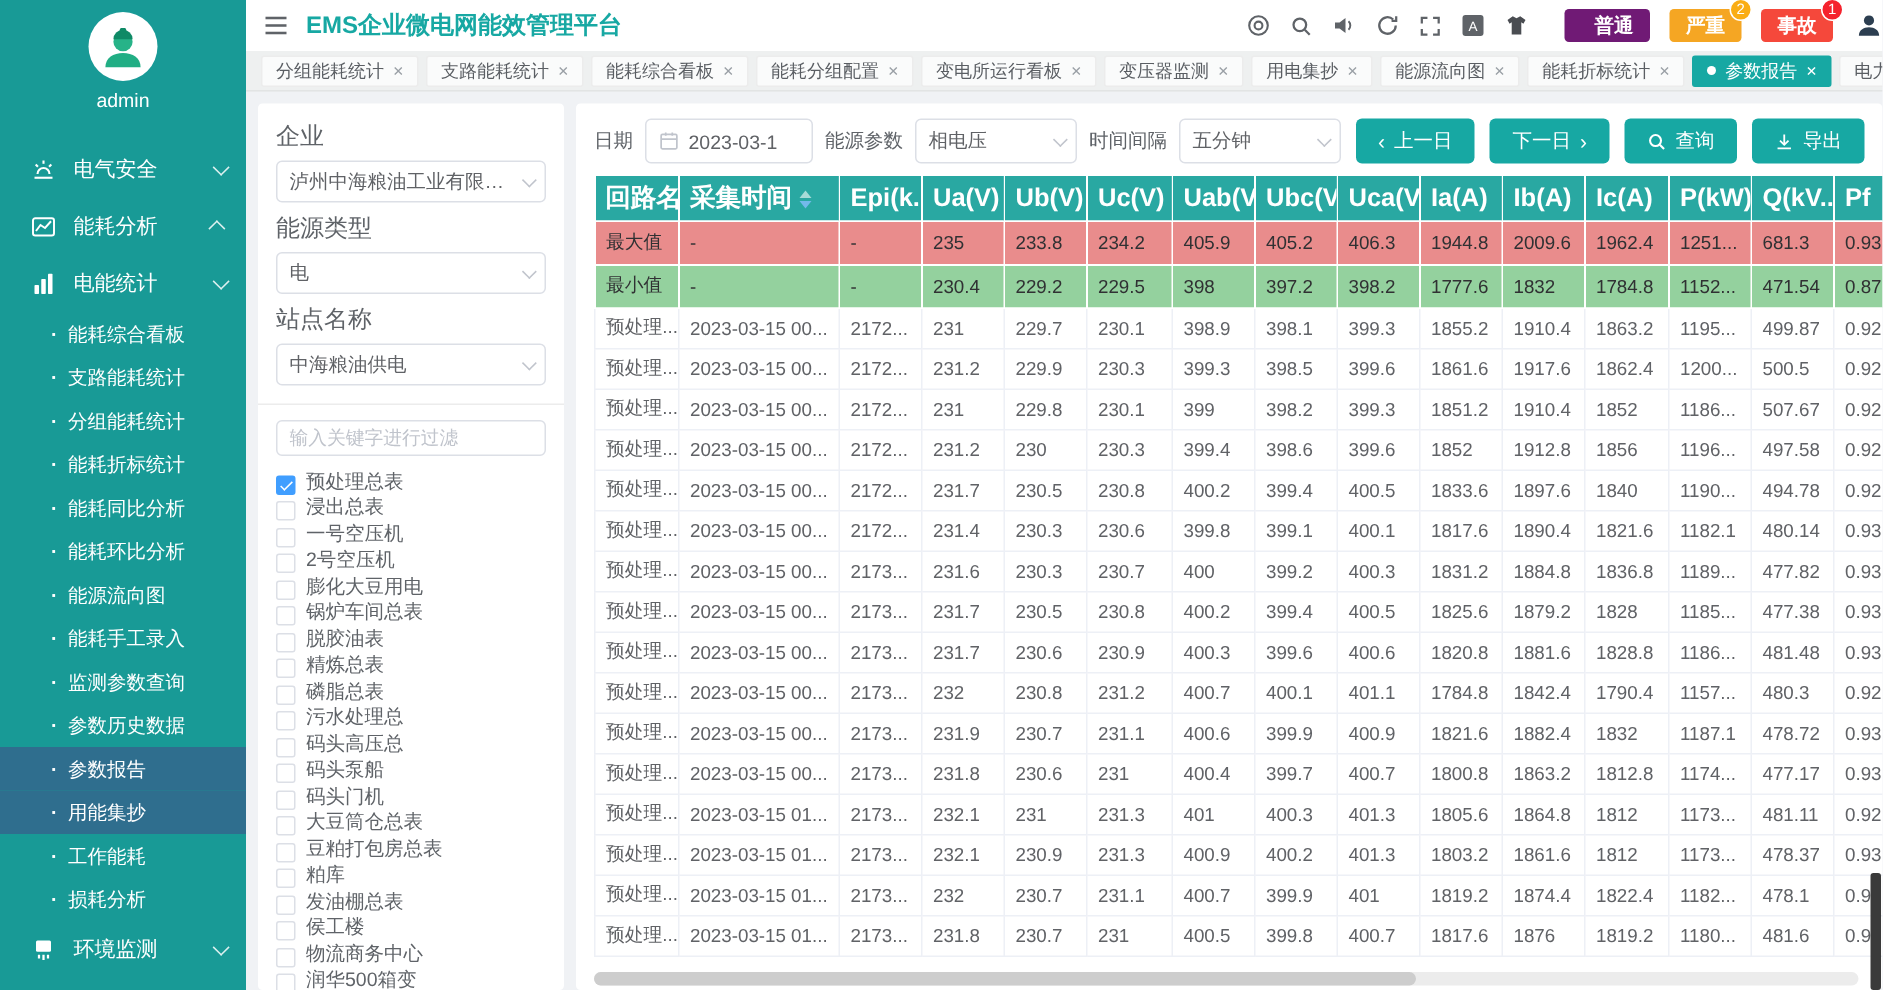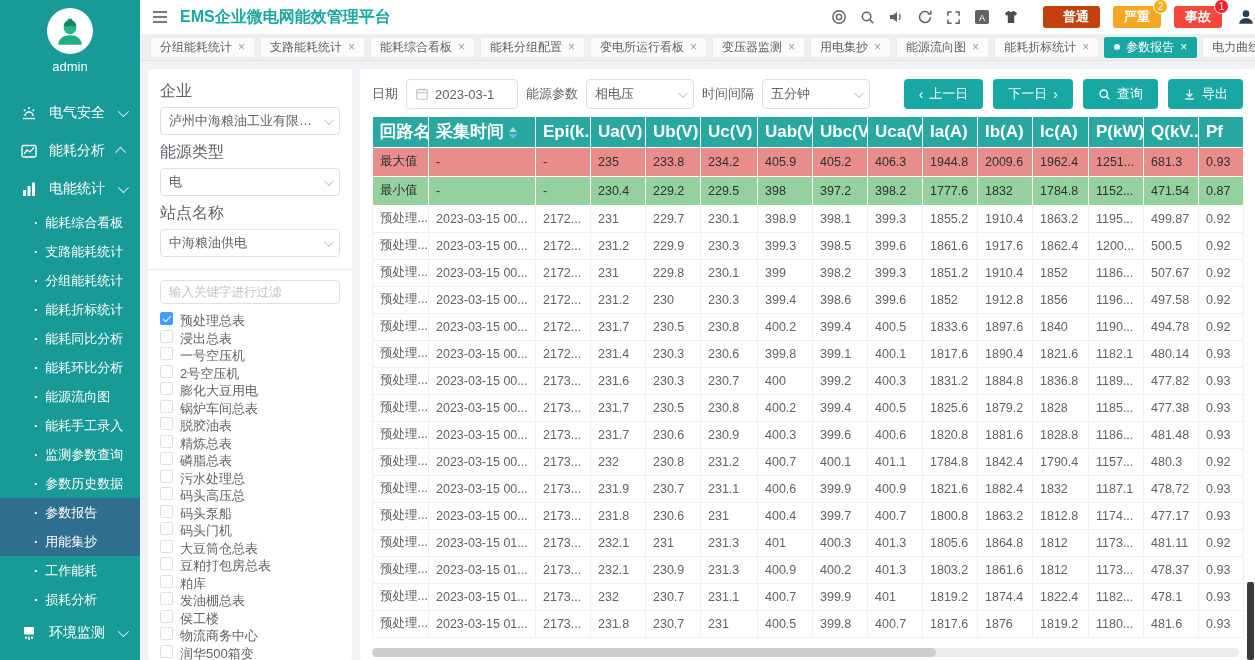--- a/index.html
+++ b/index.html
@@ -1,21 +1,21 @@
 <!DOCTYPE html>
 <html style="--accent: #17a8a3; --sidebar: #189a96; --active: #2f6e8e; --header-teal: #29a8a2; --max-row: #e98c8c; --min-row: #94d19e; --avg-row: #84858d; --checkbox: #409eff; --normal-badge: #2fc25b; --severe-badge: #f5a623; --accident-badge: #f5483b;"><head>
 <meta charset="utf-8">
 <style>
 *{margin:0;padding:0;box-sizing:border-box}
 html,body{width:1255px;height:660px;overflow:hidden;background:#f0f2f5;
   font-family:"Liberation Sans","DejaVu Sans",sans-serif}
 .app{display:flex;width:1255px;height:660px}
 
 
-.sidebar{width:140px;flex-shrink:0;background:var(--sidebar,#189a96);color:#fff;overflow:hidden}
+.sidebar{width:164px;flex-shrink:0;background:var(--sidebar,#189a96);color:#fff;overflow:hidden}
 .logo{padding-top:8px;text-align:center}
 .avatar{width:46px;height:46px;border-radius:50%;background:#fff;margin:0 auto;
   display:flex;align-items:center;justify-content:center}
 .admin{font-size:13px;margin-top:5px;color:#fff}
 .menu{margin-top:20px}
 .menu-item{height:38px;display:flex;align-items:center;padding:0 14px 0 20px;font-size:14px;cursor:pointer}
 .mi-icon{width:20px;height:18px;margin-right:9px;display:inline-flex;align-items:center}
 .mi-label{flex:1}
 .chev{width:8px;height:8px;border:solid #fff;border-width:0 1.4px 1.4px 0;opacity:.85}
 .chev.down{transform:rotate(45deg) translateY(-2px)}
@@ -56,21 +56,21 @@
 .f-select{height:28px;border:1px solid #dcdfe6;border-radius:4px;display:flex;align-items:center;
   justify-content:space-between;padding:0 8px;font-size:13px;color:#606266;cursor:pointer}
 .f-select .val{overflow:hidden;white-space:nowrap;text-overflow:ellipsis}
 .sel-chev{width:7px;height:7px;border:solid #c0c4cc;border-width:0 1.3px 1.3px 0;
   transform:rotate(45deg) translateY(-2px);flex-shrink:0;margin-left:6px}
 .f-divider{height:1px;background:#ececec;margin:12px -12px 10px}
 .f-search{width:100%;height:24px;border:1px solid #dcdfe6;border-radius:4px;padding:0 8px;
   font-size:12.5px;color:#606266;outline:none;font-family:inherit}
 .f-search::placeholder{color:#c0c4cc}
 .meter-list{flex:1;overflow:hidden;margin-top:8px;position:relative}
-.meter-item{height:17.5px;display:flex;align-items:flex-start;gap:7px;font-size:13px;color:#5f6368;cursor:pointer}
+.meter-item{height:17.5px;display:flex;align-items:flex-end;gap:7px;font-size:13px;color:#5f6368;cursor:pointer}
 .cb{width:13px;height:13px;border:1px solid #dcdfe6;border-radius:2px;background:#fff;flex-shrink:0;position:relative}
 .cb.checked{background:var(--checkbox,#409eff);border-color:var(--checkbox,#409eff)}
 .cb.checked::after{content:"";position:absolute;left:4px;top:1px;width:3px;height:7px;
   border:solid #fff;border-width:0 1.5px 1.5px 0;transform:rotate(45deg)}
 
 
 .table-card{flex:1;background:#fff;border-radius:3px;padding:10px 0 0 12px;display:flex;
   flex-direction:column;min-width:0;position:relative}
 .toolbar{display:flex;align-items:center;gap:8px;font-size:13px;color:#5f6368;margin-bottom:8px;padding-right:12px}
 .t-label{white-space:nowrap}
@@ -279,21 +279,21 @@
                 <text x="8" y="11.5" font-size="9" fill="#fff" text-anchor="middle">A</text>
               </svg>
             </span>
             <span class="top-icon">
               <svg width="16" height="16" viewBox="0 0 16 16" fill="#4a4d52">
                 <path d="M5.5 1.8 8 3.2l2.5-1.4 3.5 2.5-1.4 2.5-1.4-.9V14H4.8V5.9l-1.4.9L2 4.3z"></path>
               </svg>
             </span>
           </div>
         <div class="top-right" style="gap:10px;margin-left:8px">
-            <span class="abadge" style="background: #c2410c; padding-left: 20px;">
+            <span class="abadge" style="background: #701a75; padding-left: 20px;">
               <span>普通</span>
             </span>
             <span class="abadge" style="background: rgb(245, 166, 35);">
               <span>严重</span>
               <span class="abadge-count" style="background: rgb(250, 173, 20);">2</span>
             </span>
             <span class="abadge" style="background: rgb(245, 72, 59);">
               <span>事故</span>
               <span class="abadge-count" style="background: rgb(245, 34, 45);">1</span>
             </span>

